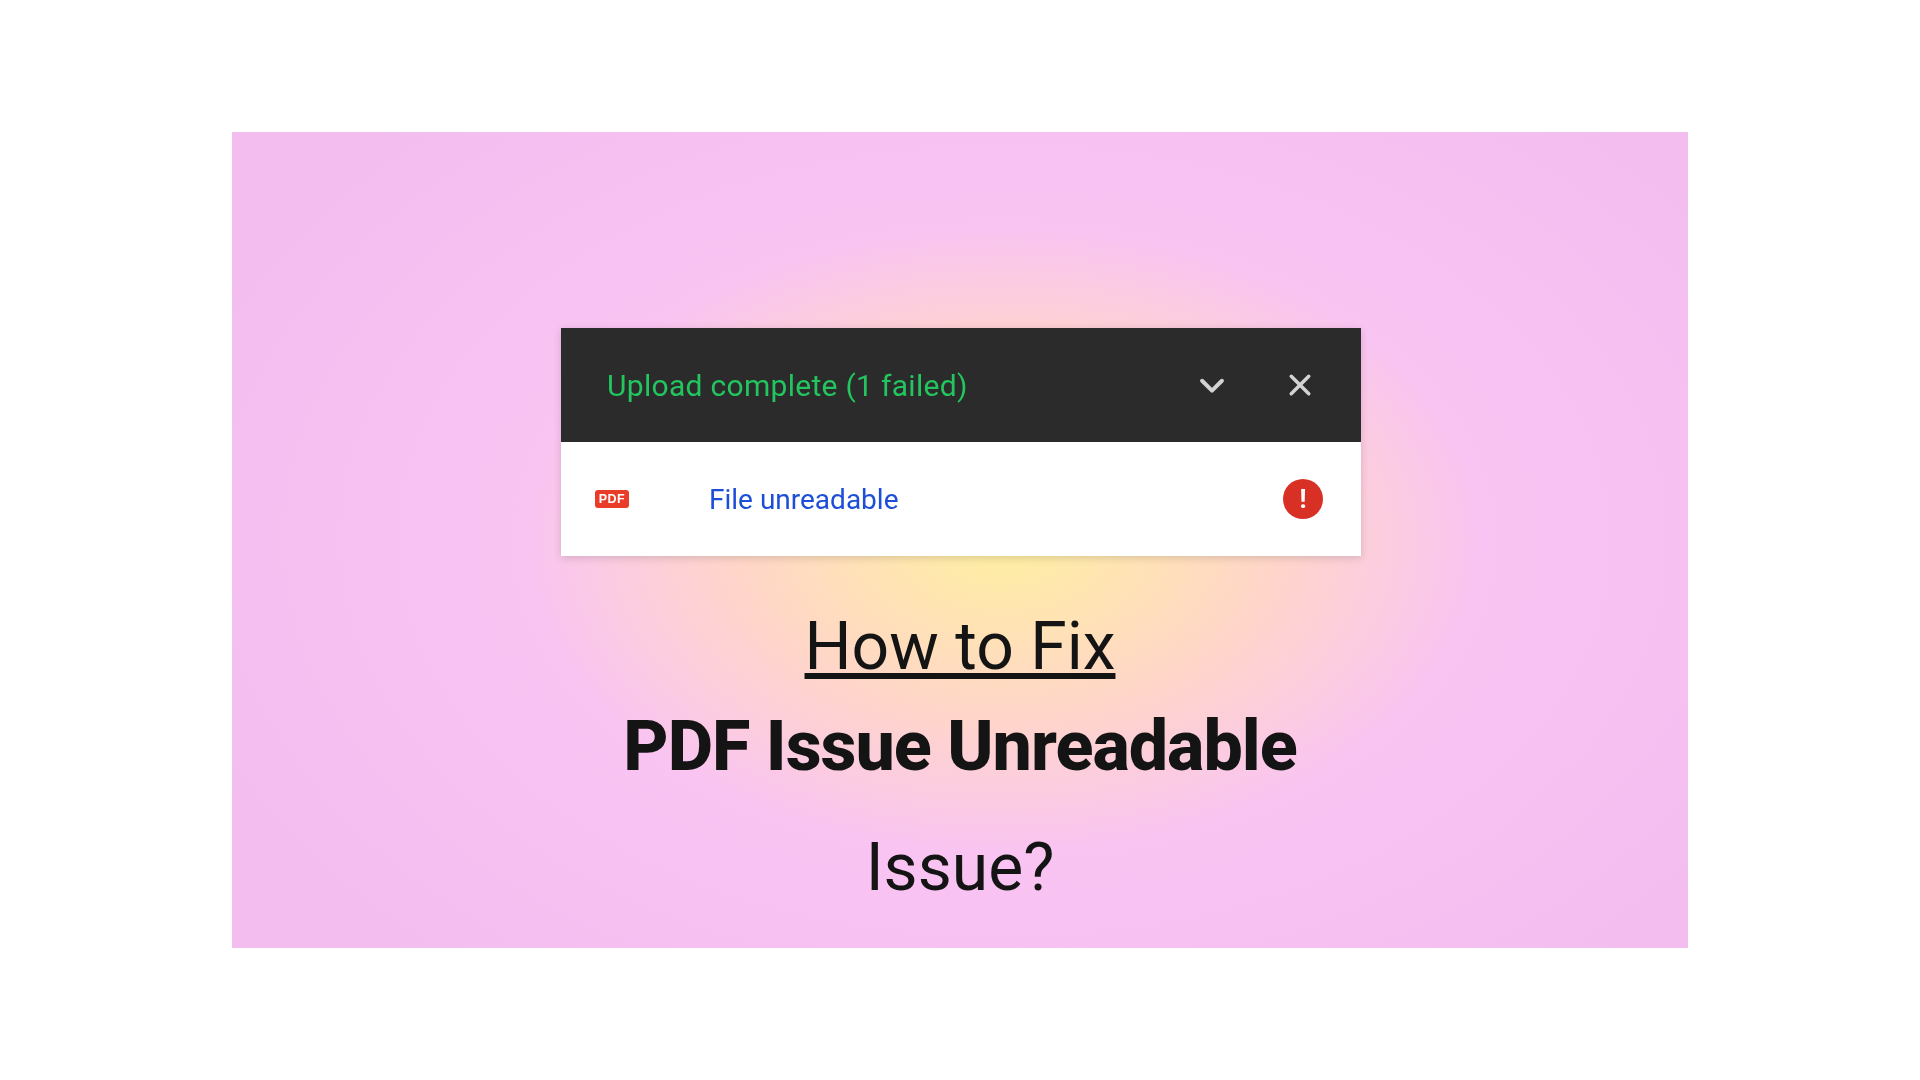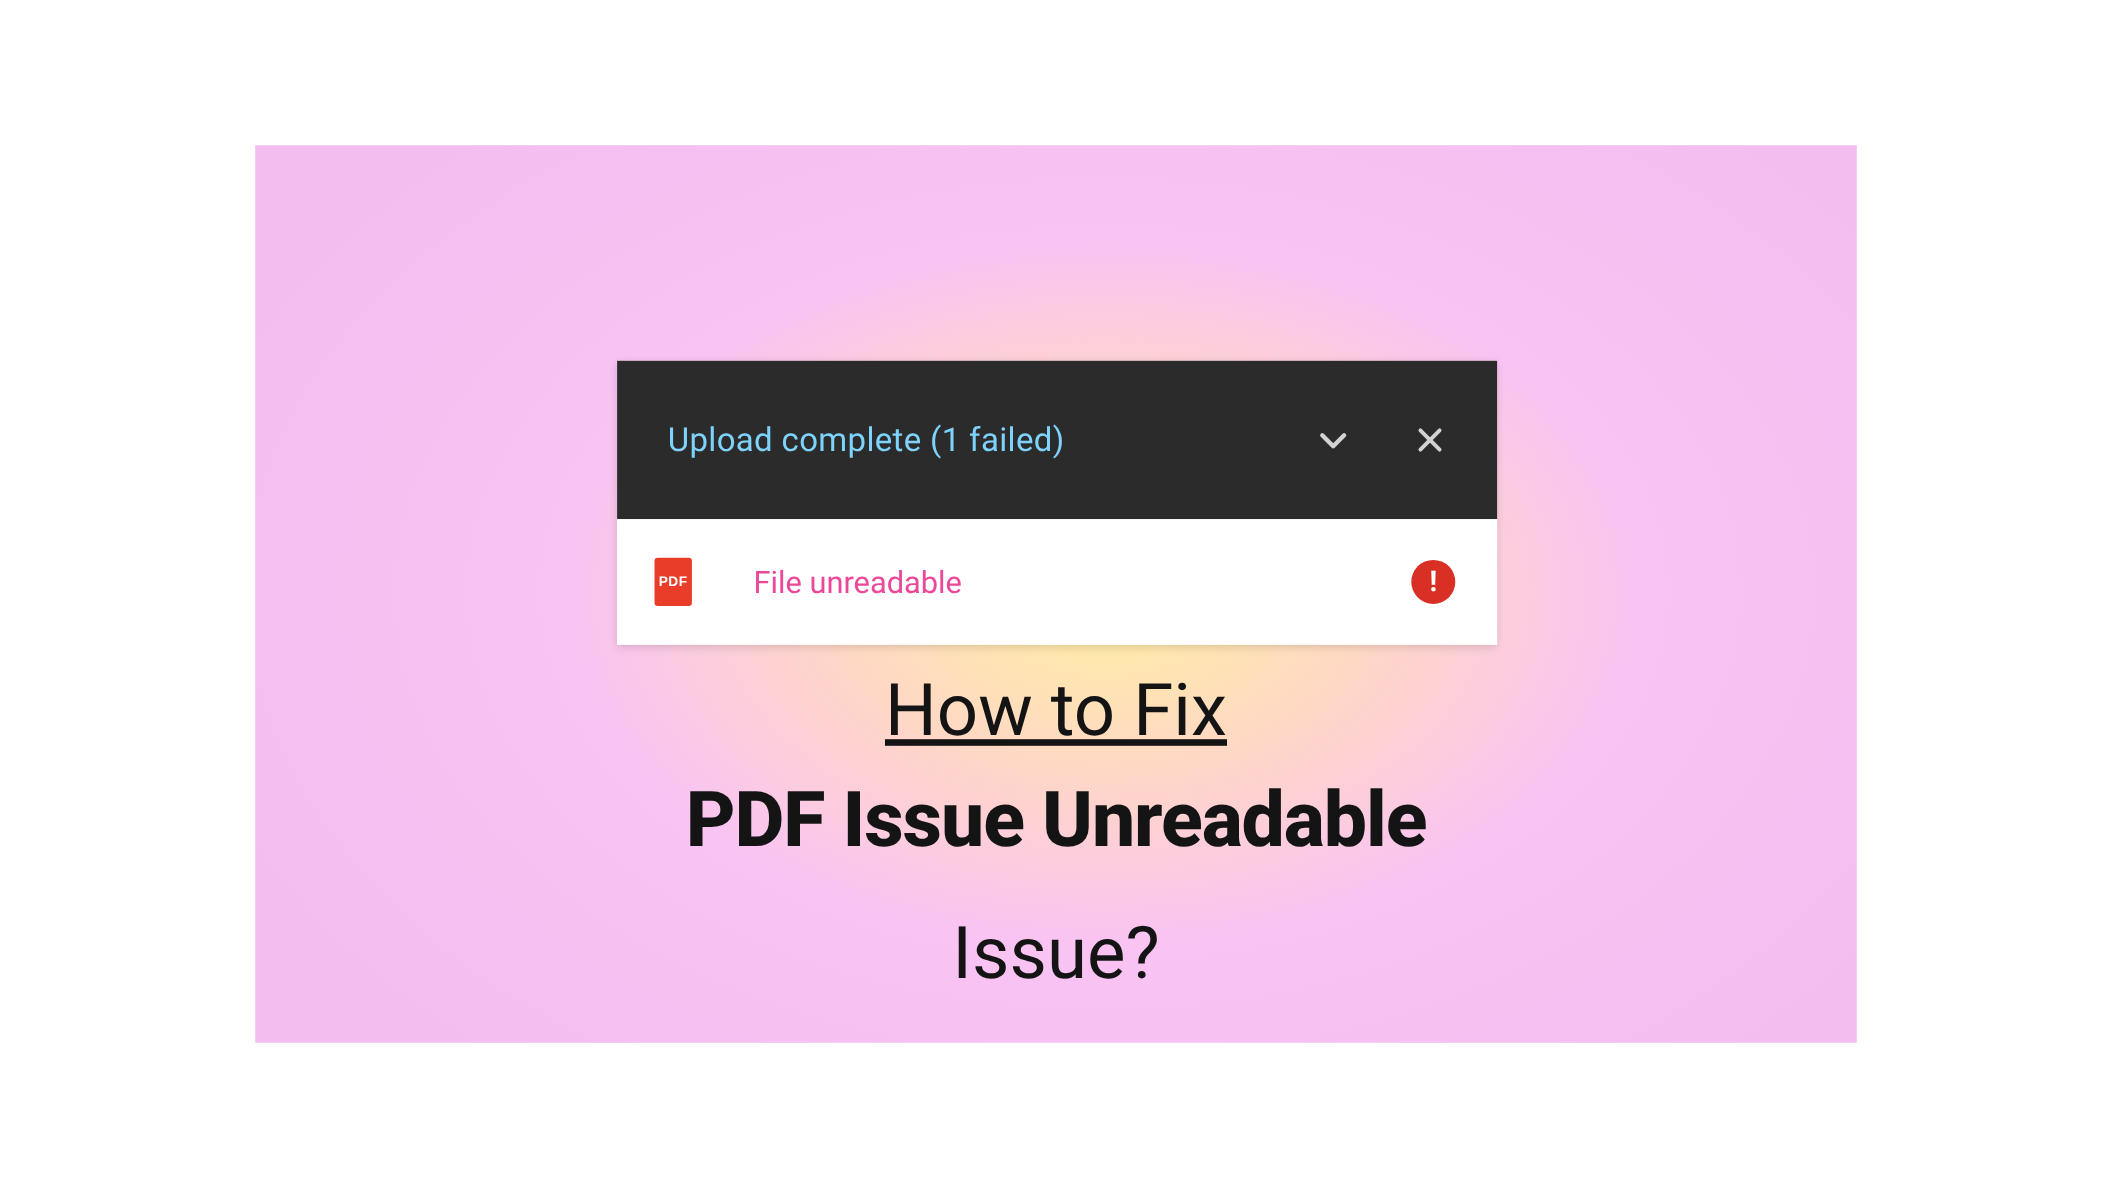--- a/index.html
+++ b/index.html
@@ -24,25 +24,25 @@
     .upload-card {
       position: absolute;
       top: 196px;
       left: 329px;
       width: 800px;
       background: #ffffff;
       box-shadow: 0 2px 8px rgba(0,0,0,0.15);
     }
     .card-header {
       background: #2b2b2b;
-      height: 144px;
+      height: 114px;
       display: flex;
       align-items: center;
       padding: 0 46px;
-      color: #7dd3fc;
+      color: #22c55e;
     }
     .header-title {
       flex: 1;
       font-size: 30px;
       font-weight: 400;
       letter-spacing: 0.3px;
     }
     .header-icons {
       display: flex;
       gap: 56px;
@@ -53,38 +53,38 @@
     }
     .card-body {
       height: 114px;
       display: flex;
       align-items: center;
       padding: 0 38px 0 34px;
       background: #ffffff;
     }
     .pdf-badge {
       width: 34px;
-      height: 44px;
+      height: 18px;
       background: #e93d2a;
       border-radius: 3px;
       display: flex;
       align-items: center;
       justify-content: center;
       color: #ffffff;
       font-size: 12.5px;
       font-weight: 800;
       letter-spacing: 0.5px;
       font-family: Arial, sans-serif;
     }
     .file-status {
       flex: 1;
       text-align: left;
-      padding-left: 56px;
+      padding-left: 80px;
       font-size: 28px;
-      color: #ec4899;
+      color: #1d4ed8;
     }
     .error-badge {
       width: 40px;
       height: 40px;
       background: #d93025;
       border-radius: 50%;
       display: flex;
       align-items: center;
       justify-content: center;
       color: #ffffff;

